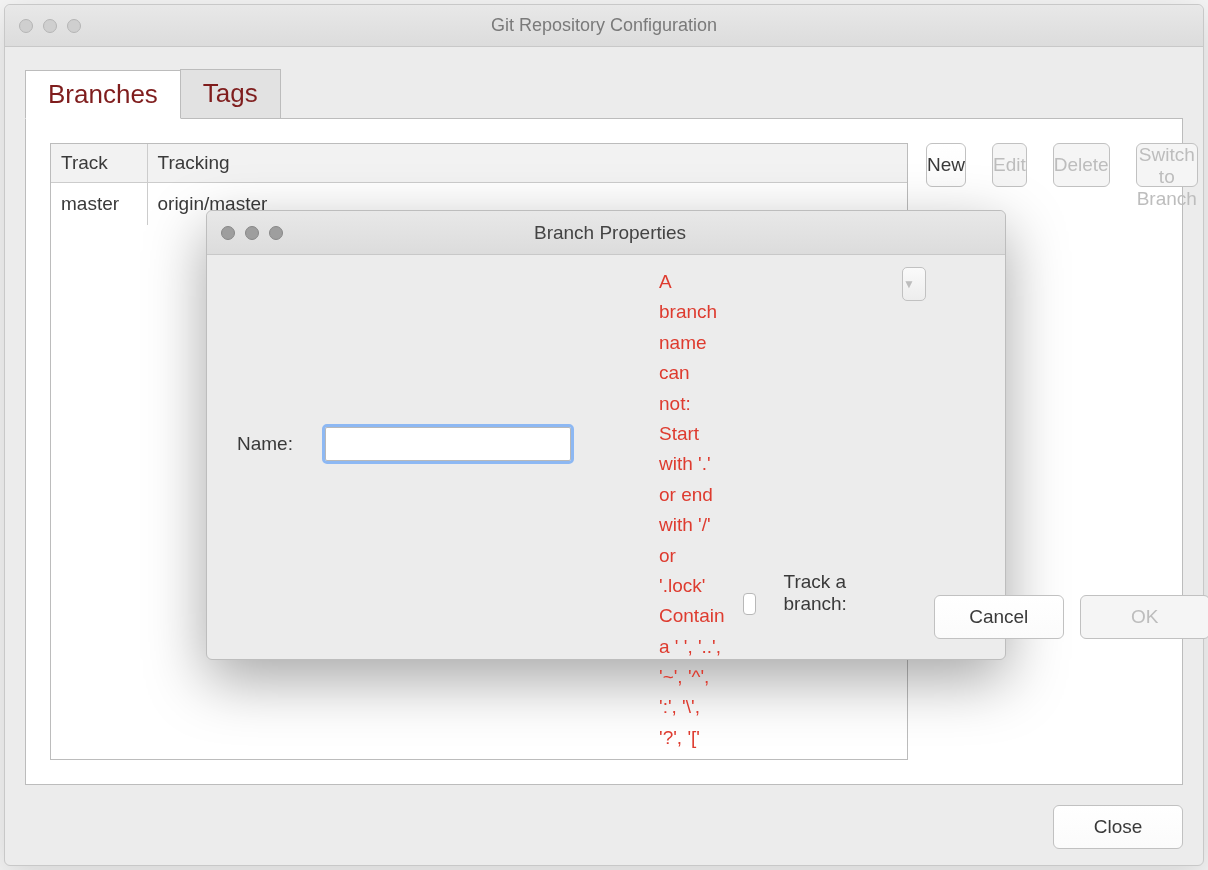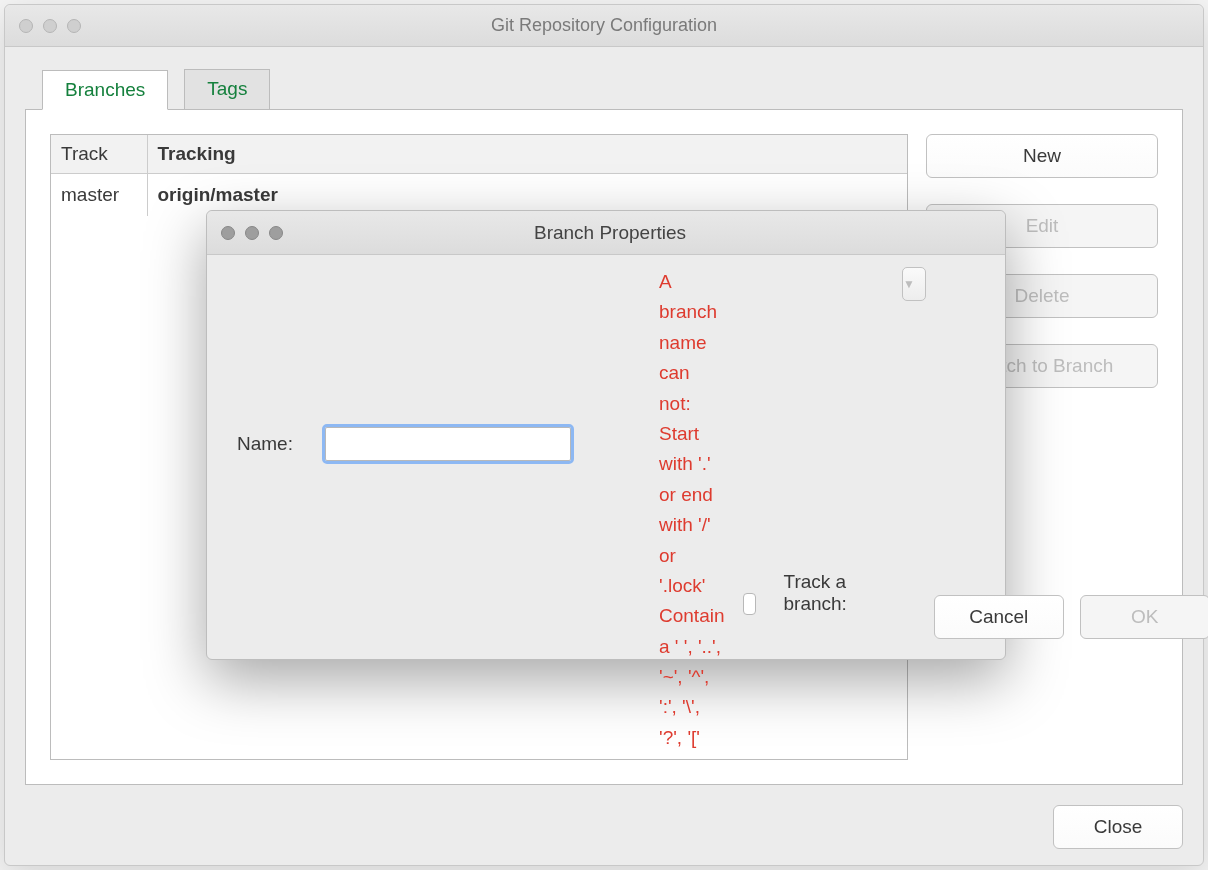--- a/index.html
+++ b/index.html
@@ -52,28 +52,27 @@
     flex-direction: column;
   }
 
   
   .tab-row {
     display: flex;
     border-bottom: 1px solid #bcbcbc;
   }
   .tab {
     padding: 8px 22px;
-    font-size: 19px;
-    color: #15803d;
+    font-size: 26px;
+    color: #7f1d1d;
     background: #e2e2e2;
     border: 1px solid #bcbcbc;
     border-bottom: none;
     margin-right: -1px;
     cursor: pointer;
-    margin-left: 17px;
   }
   .tab.active {
     background: #fff;
     position: relative;
     top: 1px;
     border-bottom: 1px solid #fff;
   }
   .tab-content {
     background: #fff;
     border: 1px solid #bcbcbc;
@@ -99,33 +98,32 @@
     text-align: left;
     font-size: 19px;
     font-weight: 400;
     color: #3a3a3a;
     padding: 8px 10px;
     background: #f2f2f2;
     border-bottom: 1px solid #ccc;
   }
   .branch-table th + th, .branch-table td + td {
     border-left: 1px solid #ccc;
-    font-weight: bold;
   }
   .branch-table td {
     padding: 10px 10px;
     font-size: 19px;
     color: #3a3a3a;
   }
   .branch-table td.bold { font-weight: 400; }
 
   .side-buttons {
     width: 232px;
     display: flex;
-    flex-direction: column;
+    flex-direction: row;
     gap: 26px;
   }
   .mac-btn {
     height: 44px;
     font-size: 19px;
     color: #3a3a3a;
     background: linear-gradient(#ffffff,#fbfbfb);
     border: 1px solid #c1c1c1;
     border-radius: 6px;
     cursor: pointer;

